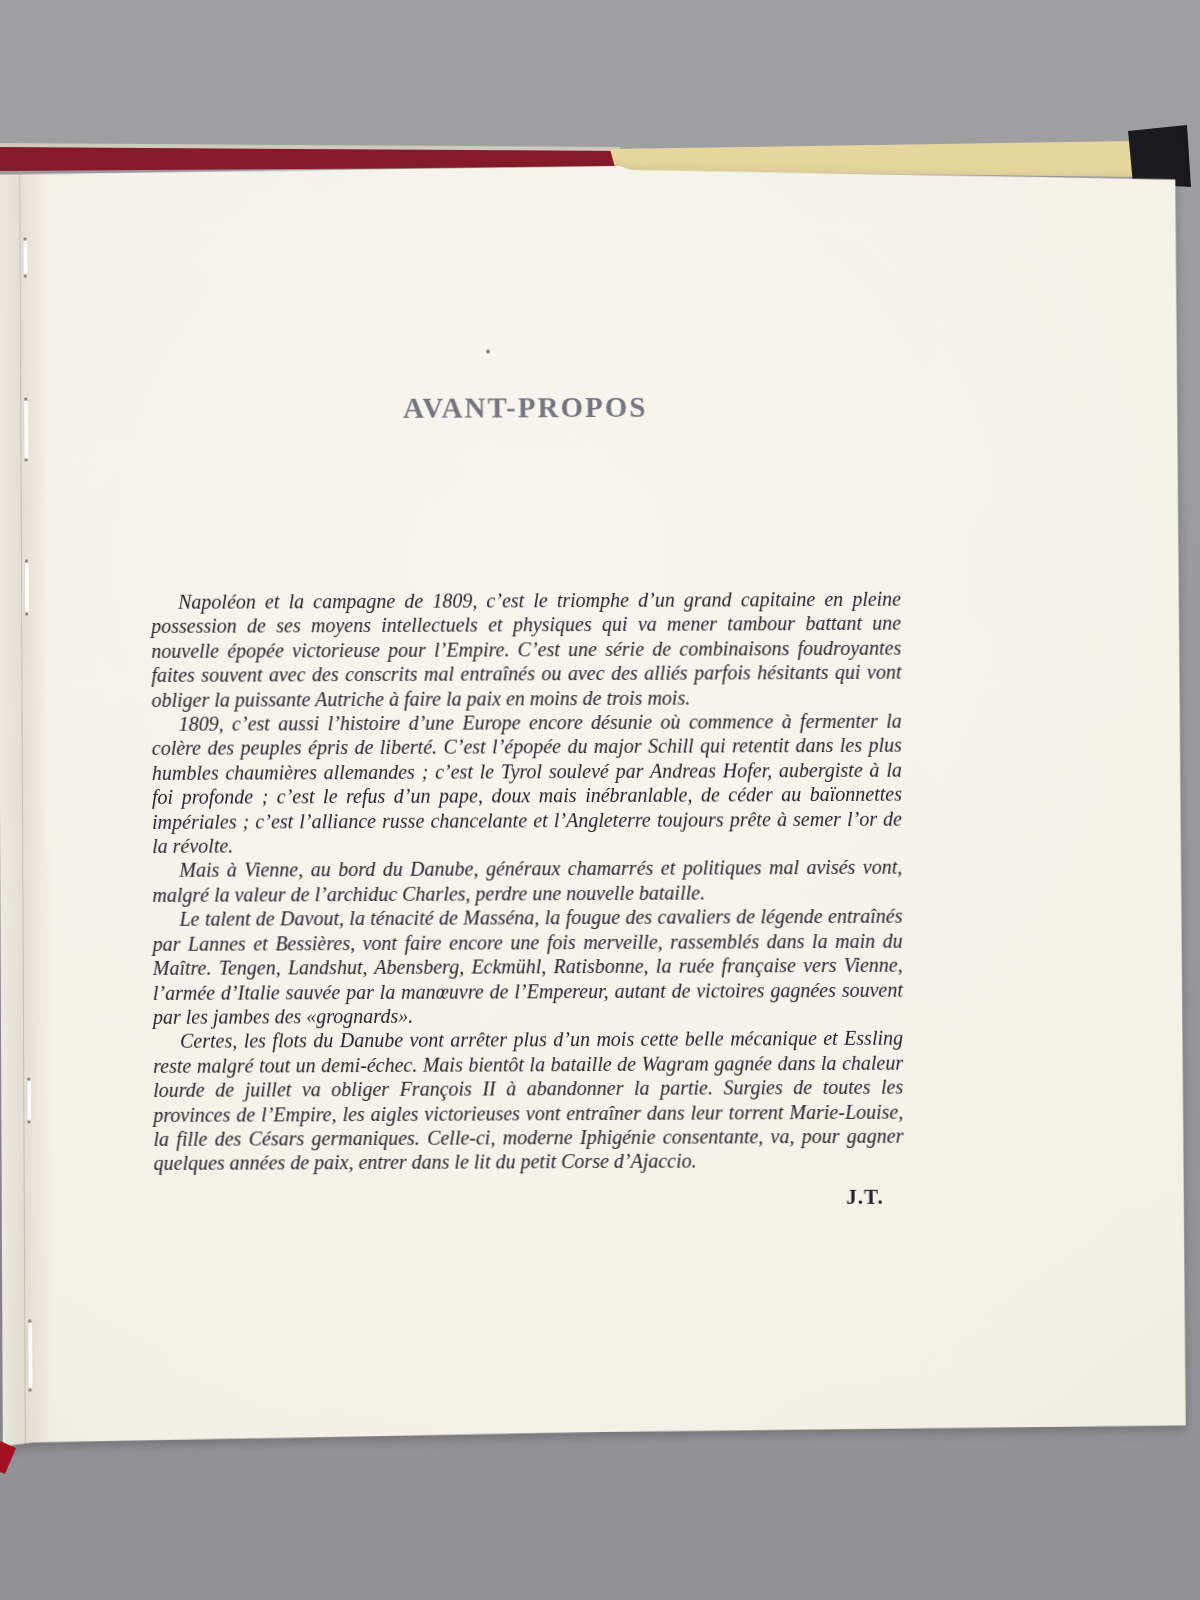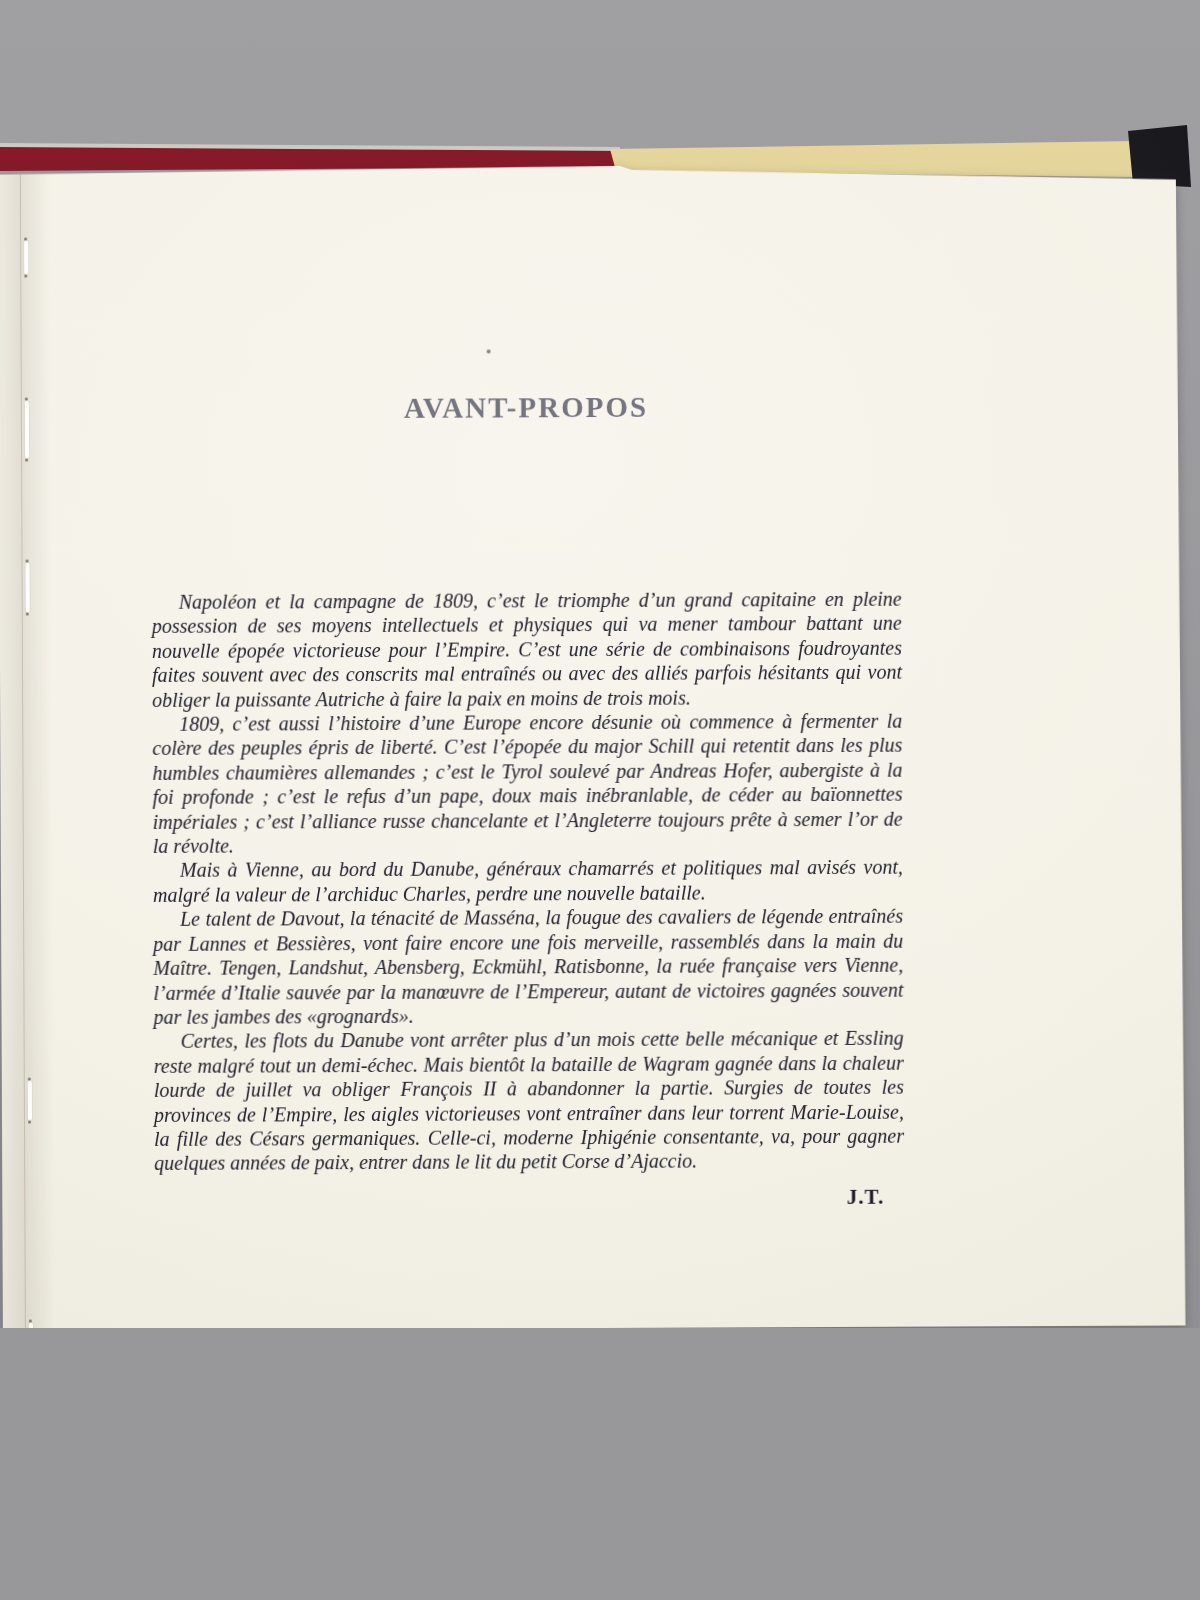--- a/index.html
+++ b/index.html
@@ -4,21 +4,21 @@
 <style>
   html, body {
     margin: 0;
     padding: 0;
     background: #98989b;
     font-family: "Liberation Serif", serif;
   }
   .scene {
     position: relative;
     width: 1200px;
-    height: 1328px;
+    height: 1600px;
     overflow: hidden;
     background: linear-gradient(180deg, #a0a0a3 0%, #9b9b9e 40%, #919195 100%);
   }
 
   
   .edge { position: absolute; inset: 0; pointer-events: none; }
   .edge-red {
     clip-path: polygon(0 147px, 624px 151px, 625px 167px, 0 171px);
     background: linear-gradient(180deg, #8c1c2a 0%, #701120 55%, #560a15 100%);
   }

